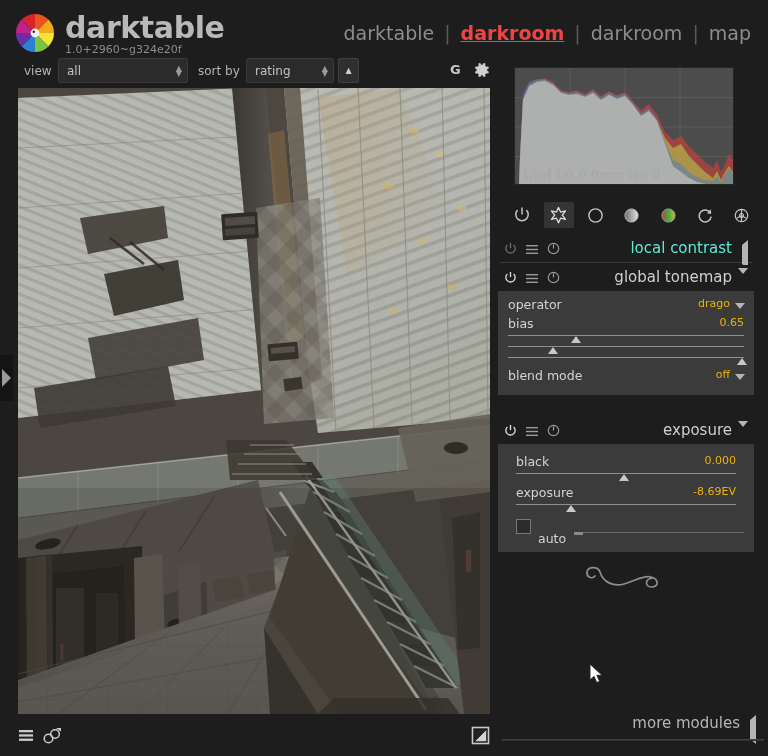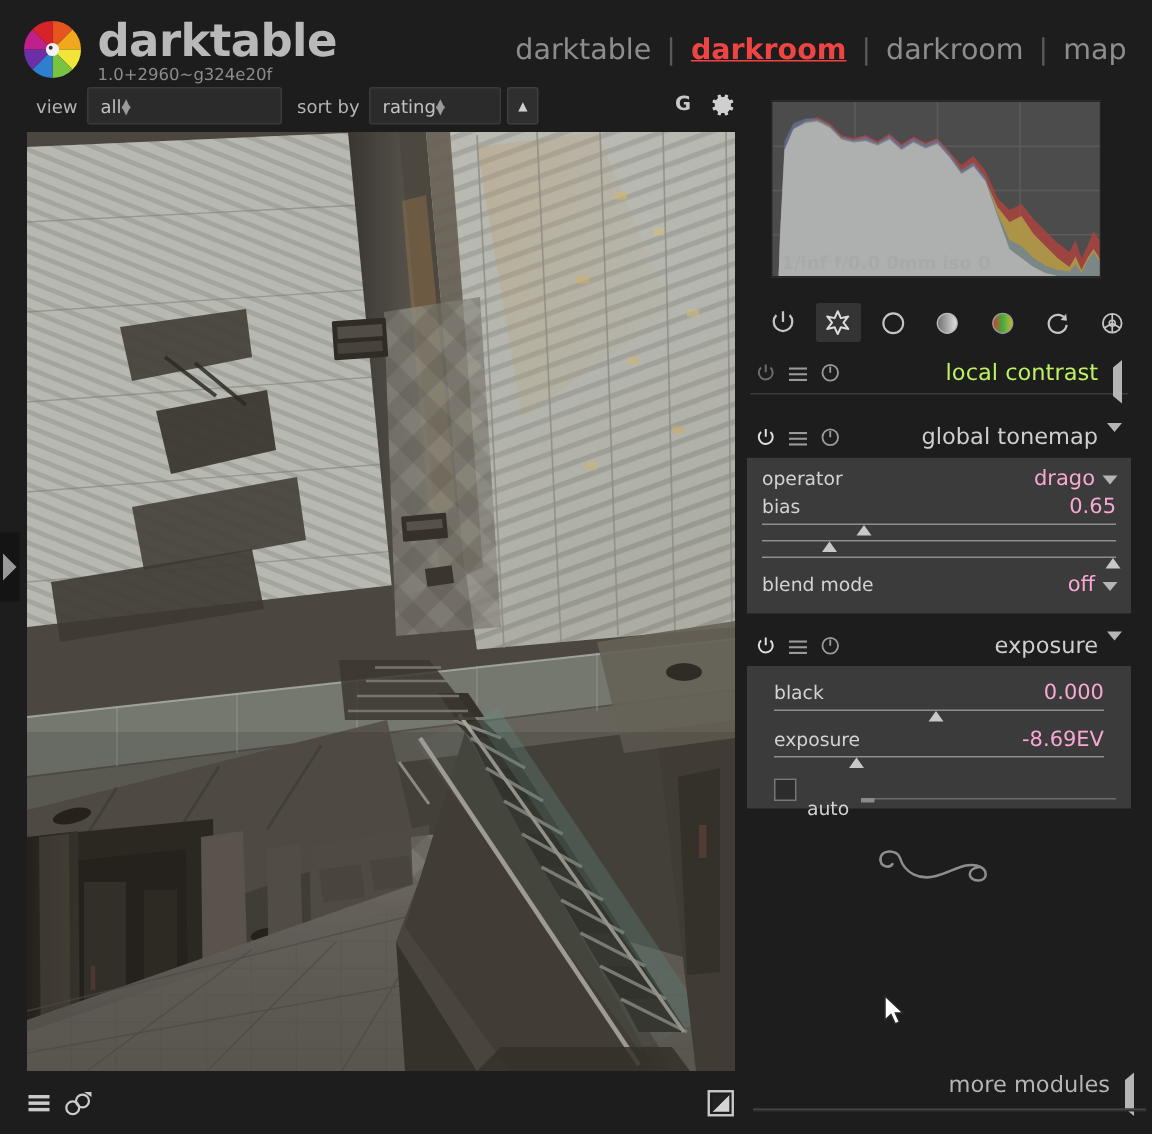--- a/index.html
+++ b/index.html
@@ -28,21 +28,21 @@
   .nav .item { padding:0 2px; }
   .nav .item.active { color:#ef4444; font-weight:bold;text-decoration:underline; }
   .nav .sep { color:#5a5a5a; padding:0 8px; }
 
   
   .toolrow { position:absolute; left:0; top:58px; width:496px; height:27px; }
   .tr-label { position:absolute; font-size:12px; color:#b4b4b4; top:6px; }
   .combo {
     position:absolute; top:0; height:25px; background:#2b2b2b;
     border:1px solid #3a3a3a; border-radius:2px;
-    display:flex; align-items:center; justify-content:flex-start;
+    display:flex; align-items:center; justify-content:space-between;
     padding:0 5px 0 8px; font-size:12px; color:#c3c3c3;
   }
   .combo .arrows { display:flex; flex-direction:column; line-height:5px; color:#9a9a9a; font-size:8px; }
   .sortbtn {
     position:absolute; top:0; width:21px; height:25px; background:#2f2f2f;
     border:1px solid #3f3f3f; border-radius:2px; color:#cfcfcf;
     display:flex; align-items:center; justify-content:center; font-size:8px;
   }
   .tr-icon { position:absolute; top:4px; color:#c8c8c8; }
 
@@ -71,32 +71,32 @@
 
   .modicons { position:absolute; left:2px; top:145px; width:268px; height:28px;
               display:flex; align-items:center; justify-content:space-around; padding:0 6px; }
   .modicon { width:30px; height:26px; display:flex; align-items:center; justify-content:center; border-radius:2px; }
   .modicon.sel { background:#343434; }
 
   .module { position:absolute; left:2px; width:256px; }
   .mod-header { height:26px; display:flex; align-items:center; position:relative;
                 background:#1d1d1d; }
   .mod-header .lefticons { display:flex; align-items:center; gap:9px; padding-left:6px; }
-  .mod-title { position:absolute; right:22px; font-size:15px; color:#bef264; top:3px; }
+  .mod-title { position:absolute; right:22px; font-size:15px; color:#5eead4; top:3px; }
   .mod-title.on { color:#cfcfcf; }
   .mod-caret { position:absolute; right:6px; top:9px; }
   .caret-d { width:0;height:0;border-left:5px solid transparent;border-right:5px solid transparent;border-top:6px solid #b5b5b5; }
   .caret-l { width:0;height:0;border-top:5px solid transparent;border-bottom:5px solid transparent;border-right:6px solid #b5b5b5; }
   .mod-rule { height:1px; background:#3a3a3a; margin:0 2px; }
 
   .mod-body { background:#3b3b3b; padding:6px 8px 8px 8px; }
 
   .row { position:relative; height:18px; margin-bottom:1px; }
   .row .lbl { position:absolute; left:2px; top:0; font-size:12.5px; color:#d3d3d3; }
-  .row .val { position:absolute; right:2px; top:0; font-size:14px; color:#f9a8d4; }
+  .row .val { position:absolute; right:2px; top:0; font-size:11px; color:#eab308; }
   .row .val.combo-val { right:16px; }
   .row .dcaret { position:absolute; right:1px; top:6px;
                  width:0;height:0;border-left:5px solid transparent;border-right:5px solid transparent;border-top:6px solid #b5b5b5; }
 
   .slider { position:relative; height:9px; margin:0 2px 2px 2px; }
   .slider .track { position:absolute; left:0; right:0; top:0; height:1px; background:#8e8e8e; }
   .slider .marker { position:absolute; top:1px; width:0;height:0;
                     border-left:5px solid transparent;border-right:5px solid transparent;border-bottom:7px solid #c8c8c8; }
 
   .chkrow { position:relative; height:20px; margin-top:5px; }
@@ -602,21 +602,21 @@
               <line x1="7" y1="2.6" x2="7" y2="7" stroke="#9a9a9a" stroke-width="1.3"></line>
             </svg>
           </span>
         </span>
         <span class="mod-title">local contrast</span>
         <span class="mod-caret"><span class="caret-l"></span></span>
       </div>
       <div class="mod-rule"></div>
     </div>
 
-    <div class="module" style="top:223px;">
+    <div class="module" style="top:209px;">
       <div class="mod-header">
         <span class="lefticons">
           <span>
             <svg width="13" height="13" viewBox="0 0 14 14">
               <path d="M3.6 3.2a5 5 0 1 0 6.8 0" fill="none" stroke="#e0e0e0" stroke-width="1.4"></path>
               <line x1="7" y1="1" x2="7" y2="6.6" stroke="#e0e0e0" stroke-width="1.4"></line>
             </svg>
           </span>
           <span>
             <svg width="12" height="11" viewBox="0 0 12 11">
@@ -691,21 +691,21 @@
             <svg width="13" height="13" viewBox="0 0 14 14">
               <circle cx="7" cy="7" r="5.6" fill="none" stroke="#9a9a9a" stroke-width="1.3"></circle>
               <line x1="7" y1="2.6" x2="7" y2="7" stroke="#9a9a9a" stroke-width="1.3"></line>
             </svg>
           </span>
         </span>
         <span class="mod-title on">exposure</span>
         <span class="mod-caret"><span class="caret-d"></span></span>
       </div>
 
-      <div class="mod-body" style="padding:10px 8px 1px 8px;">
+      <div class="mod-body" style="padding:10px 8px 14px 8px;">
         <div class="row">
           <span class="lbl" style="left:10px;">black</span>
           <span class="val" style="right:10px;">0.000</span>
         </div>
         <div class="slider" style="margin:0 10px 3px 10px;">
           <span class="track"></span>
           <span class="marker" style="left:calc(49% - 5px);"></span>
         </div>
 
         <div class="row">

